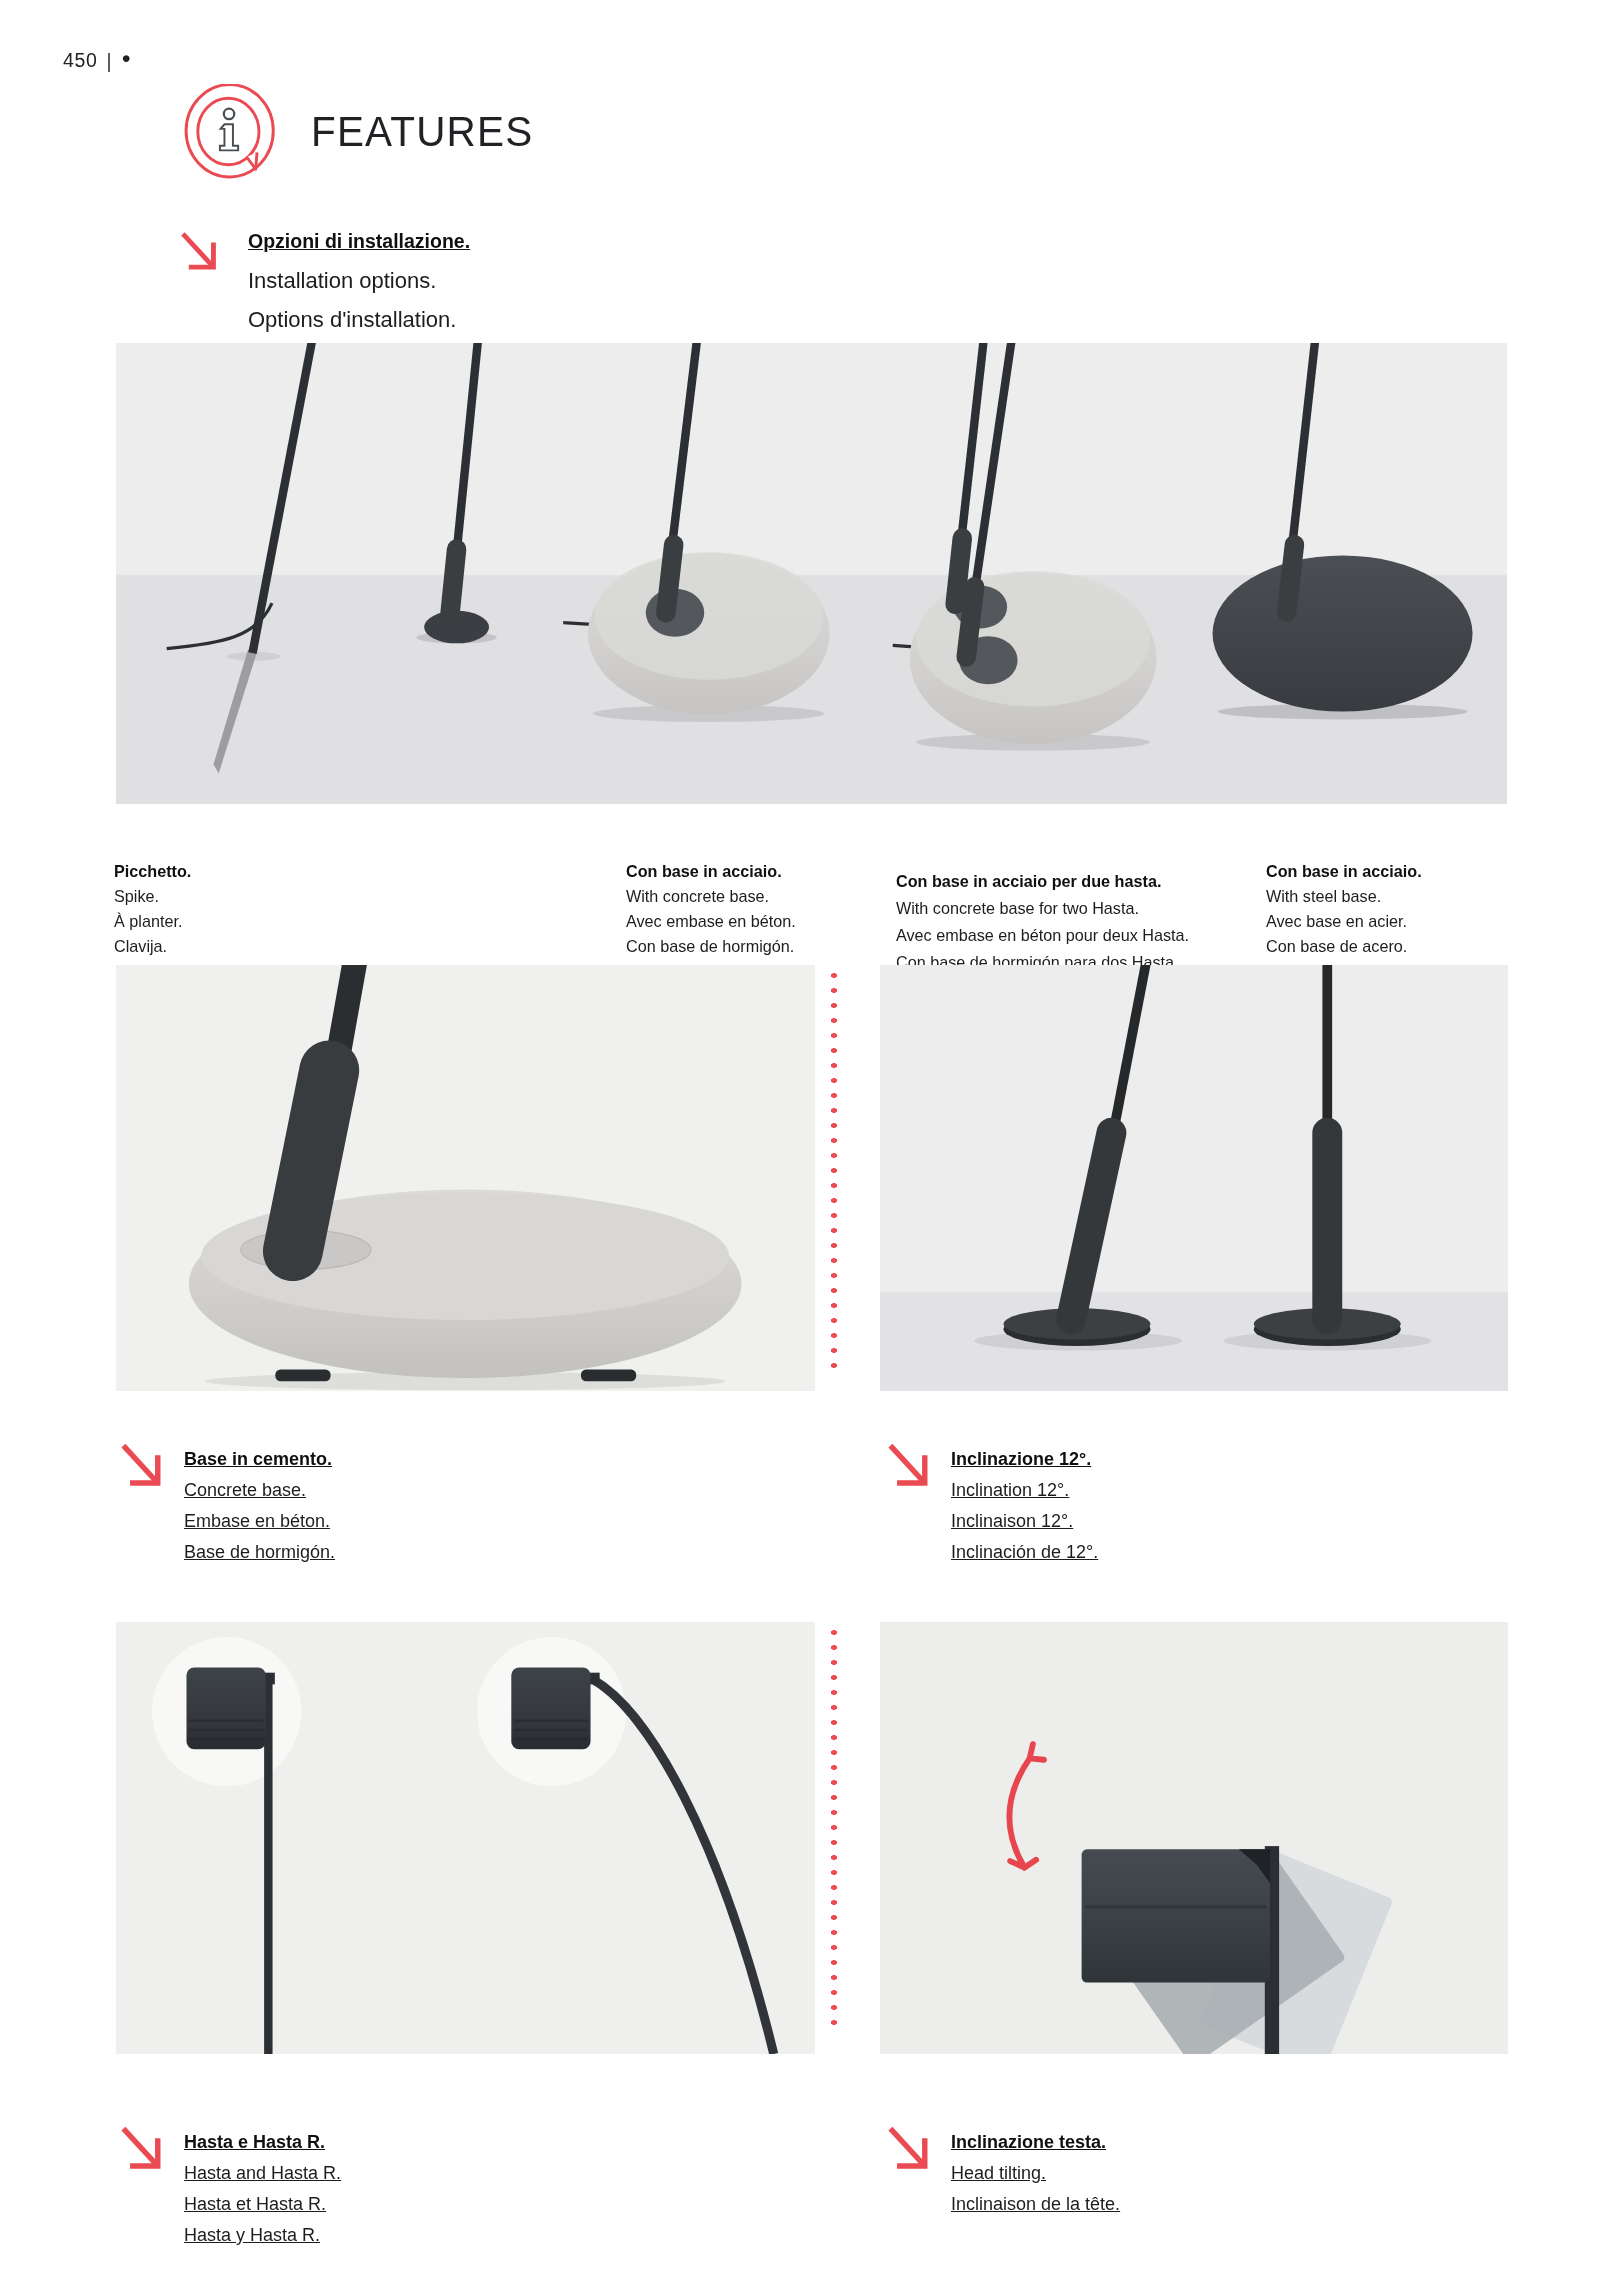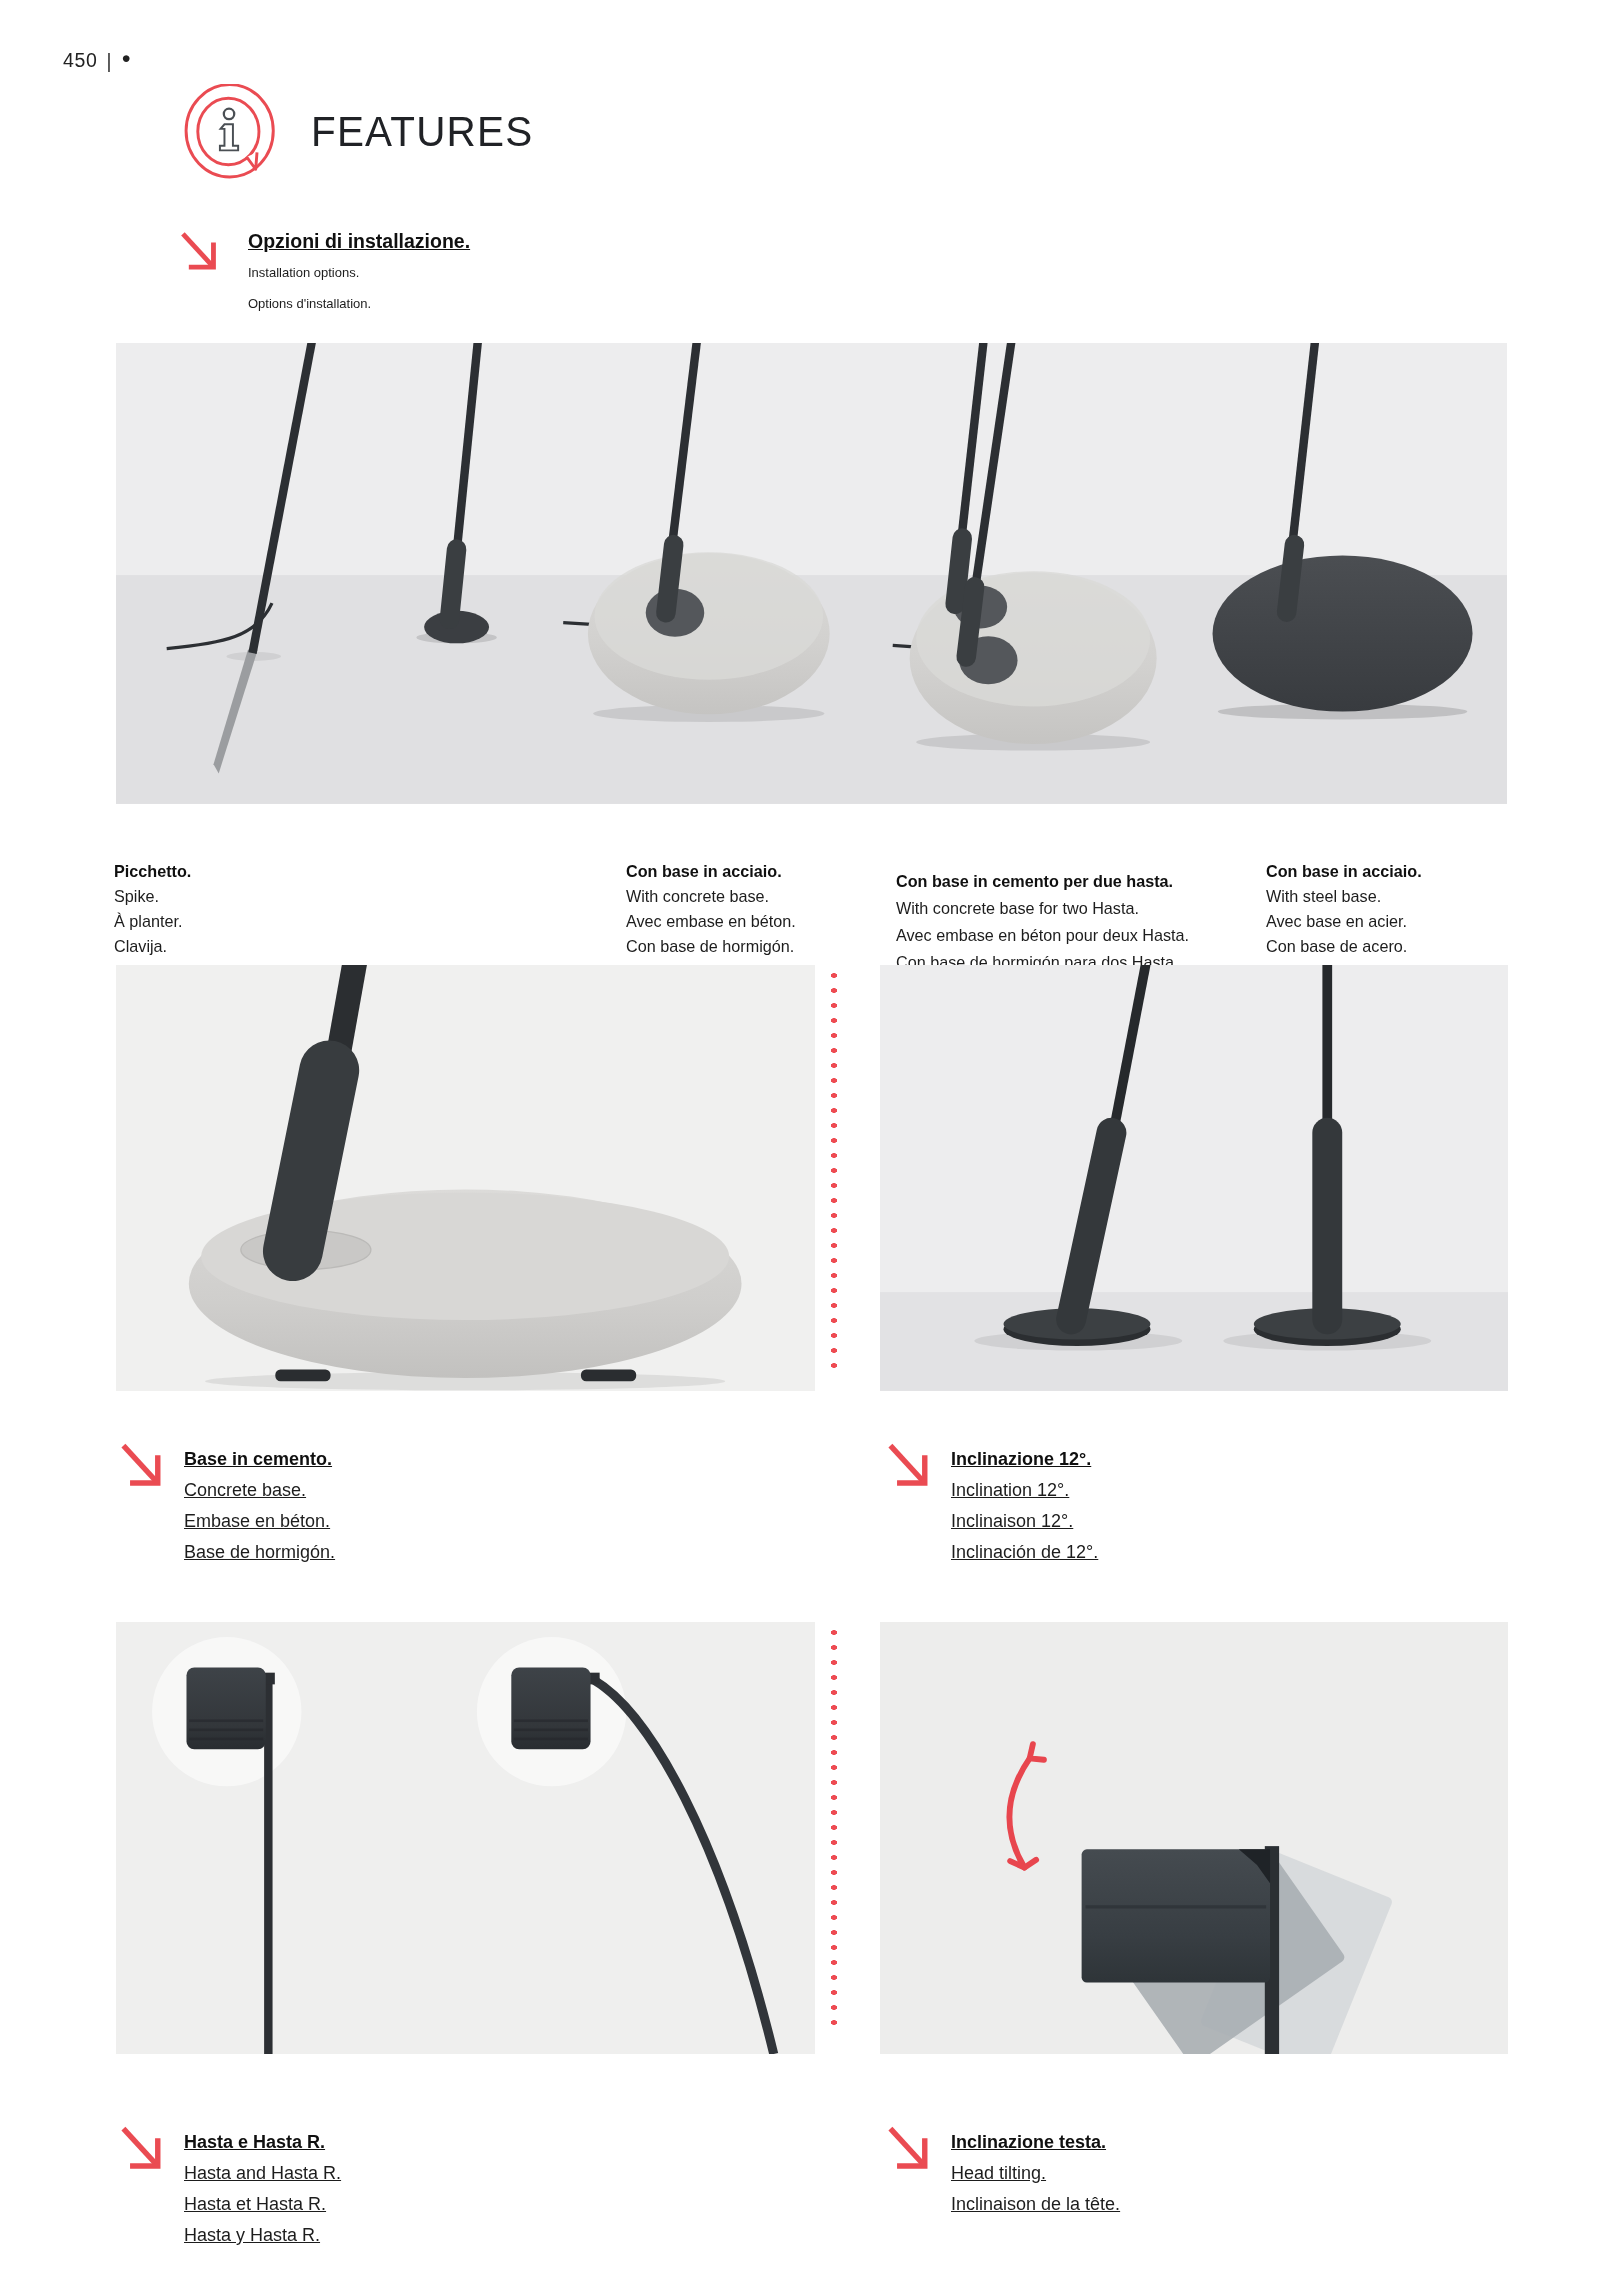--- a/index.html
+++ b/index.html
@@ -19,21 +19,21 @@
   .pagenum .dot{font-size:15.6px;line-height:1;position:relative;top:0.6px;}
   .section-title{
     left:311px;top:107px;
     font-size:43px;font-weight:300;letter-spacing:1.3px;color:#202226;
     transform:scaleX(.94);transform-origin:left top;white-space:nowrap;
   }
 
   
   .intro-block{left:248px;top:226px;width:533px;}
   .intro-block .cap-title{font-size:19.5px;line-height:31px;text-decoration:underline;}
-  .intro-block .cap-line{font-size:13px;line-height:31px;}
+  .intro-block .cap-line{font-size:22px;line-height:31px;margin-top:8px;}
   .cap-title{font-weight:700;color:#101010;}
   .cap-line{color:#1d1d1d;}
 
   .cap-s .cap-title,.cap-s .cap-line{font-size:16.2px;line-height:25px;}
   .cap-s4 .cap-title,.cap-s4 .cap-line{font-size:16.2px;line-height:27px;}
   .cap-l .cap-title,.cap-l .cap-line{font-size:18px;line-height:31px;text-decoration:underline;}
 
   
   .fig{background:#efefee;overflow:hidden;}
   .fig svg{display:block;}
@@ -149,21 +149,21 @@
     <div class="cap-line">À planter.</div>
     <div class="cap-line">Clavija.</div>
   </div>
   <div class="abs cap-s" style="left:626px;top:859px;width:253px;">
     <div class="cap-title">Con base in acciaio.</div>
     <div class="cap-line">With concrete base.</div>
     <div class="cap-line">Avec embase en béton.</div>
     <div class="cap-line">Con base de hormigón.</div>
   </div>
   <div class="abs cap-s4" style="left:896px;top:868px;width:364px;">
-    <div class="cap-title">Con base in cemento per due hasta.</div>
+    <div class="cap-title">Con base in acciaio per due hasta.</div>
     <div class="cap-line">With concrete base for two Hasta.</div>
     <div class="cap-line">Avec embase en béton pour deux Hasta.</div>
     <div class="cap-line">Con base de hormigón para dos Hasta.</div>
   </div>
   <div class="abs cap-s" style="left:1266px;top:859px;width:247px;">
     <div class="cap-title">Con base in acciaio.</div>
     <div class="cap-line">With steel base.</div>
     <div class="cap-line">Avec base en acier.</div>
     <div class="cap-line">Con base de acero.</div>
   </div>

